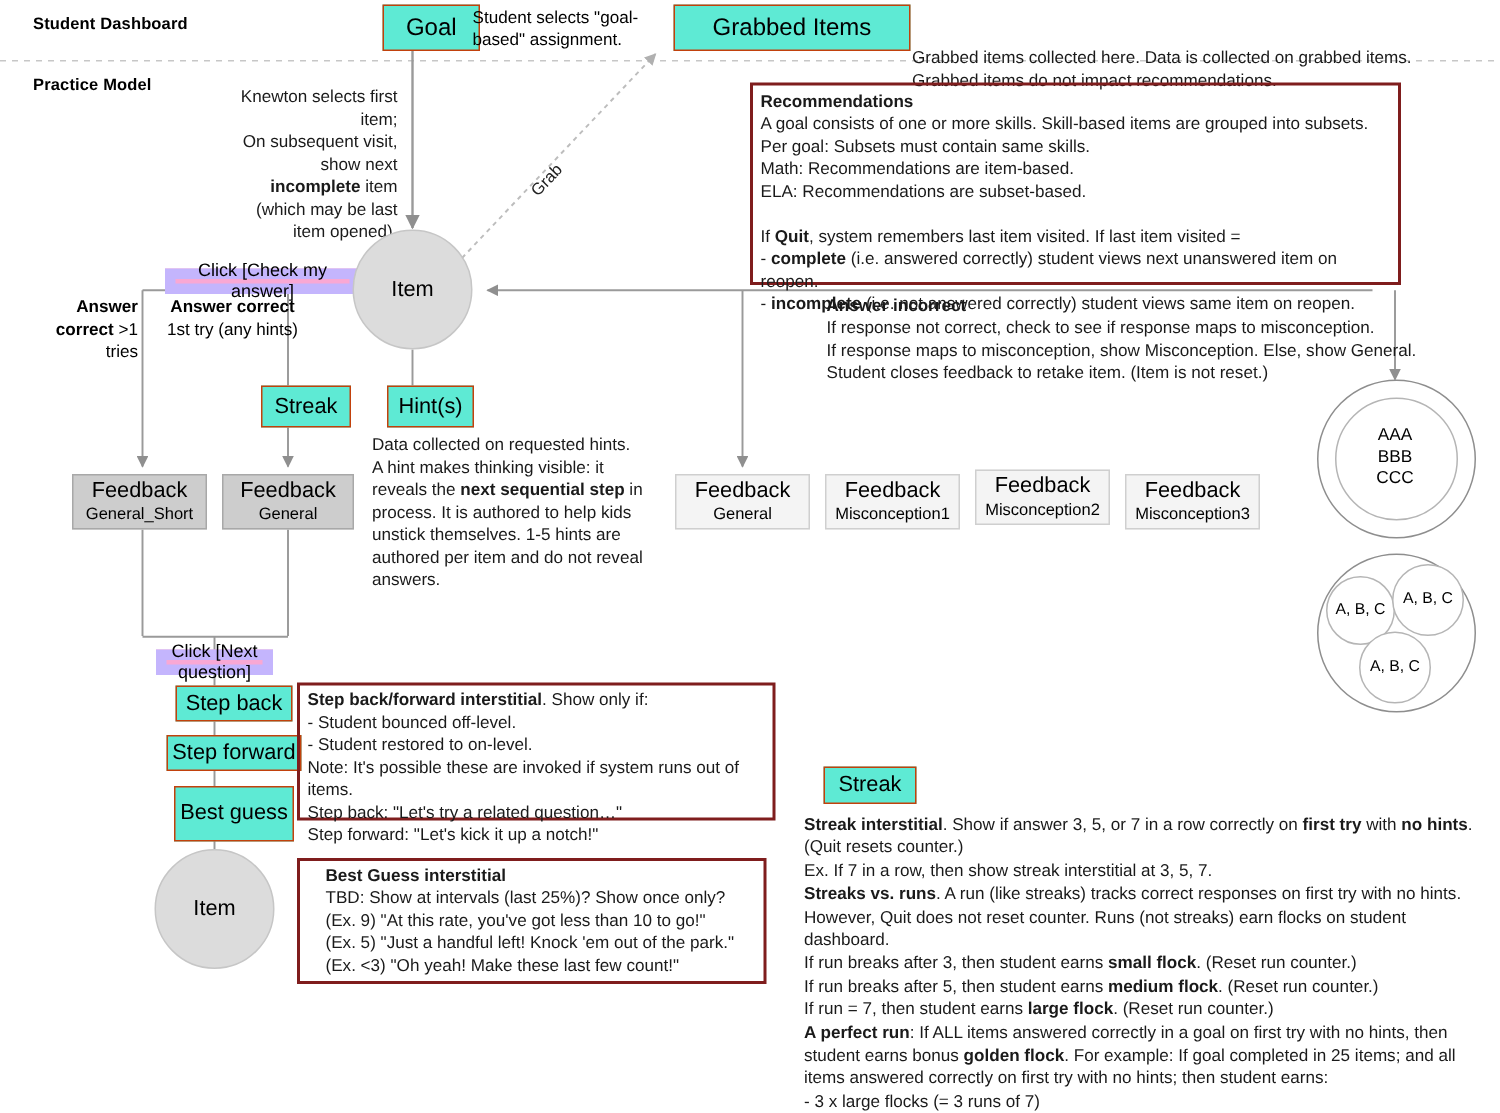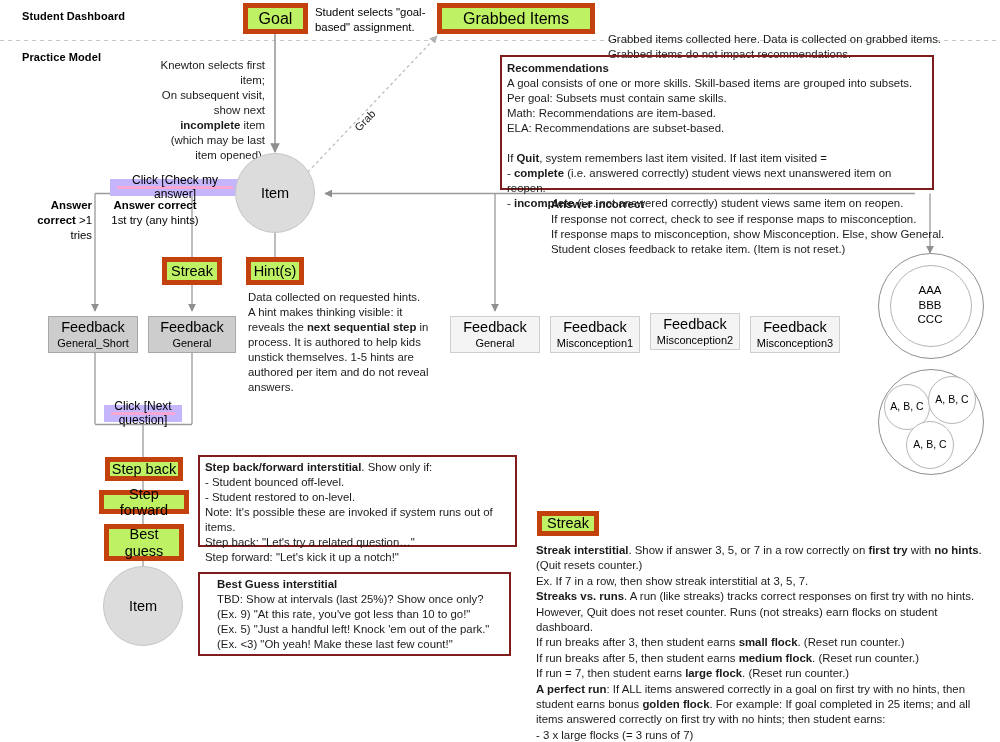--- a/index.html
+++ b/index.html
@@ -30,22 +30,23 @@
     box-sizing: border-box;
     display: flex;
     flex-direction: column;
     align-items: center;
     justify-content: center;
     text-align: center;
     line-height: 1.12;
   }
   
   .box-gray {
-    background: #bef264;
-    border: 5px solid #c2410c;
+    background: #5eead4;
+    border: 1px solid #c2410c;
+    margin-left: 12px;
   }
   .box-darkgray {
     background: #cdcdcd;
     border: 1px solid #a8a8a8;
   }
   .box-light {
     background: #f4f4f4;
     border: 1px solid #cfcfcf;
   }
   .box-white {
@@ -273,21 +274,21 @@
   <div class="node circle-open-thin tiny-circle-text" style="left:884px; top:384px; width:46px; height:46px;">
     <span>A, B, C</span>
   </div>
   <div class="node circle-open-thin tiny-circle-text" style="left:928px; top:376px; width:48px; height:48px;">
     <span>A, B, C</span>
   </div>
   <div class="node circle-open-thin tiny-circle-text" style="left:906px; top:421px; width:48px; height:48px;">
     <span>A, B, C</span>
   </div>
 
-  <div class="node box-white node-title-sm" style="left:104px; top:393px; width:78px; height:17px; line-height:1.15;">
+  <div class="node box-white node-title-sm" style="left:104px; top:421px; width:78px; height:17px; line-height:1.15;">
     <span>Click [Next</span>
     <span>question]</span>
   </div>
 
   <div class="node box-gray node-title-md" style="left:105px; top:457px; width:78px; height:24px;">
     <span>Step back</span>
   </div>
   <div class="node box-gray node-title-md" style="left:99px; top:490px; width:90px; height:24px;">
     <span>Step forward</span>
   </div>

